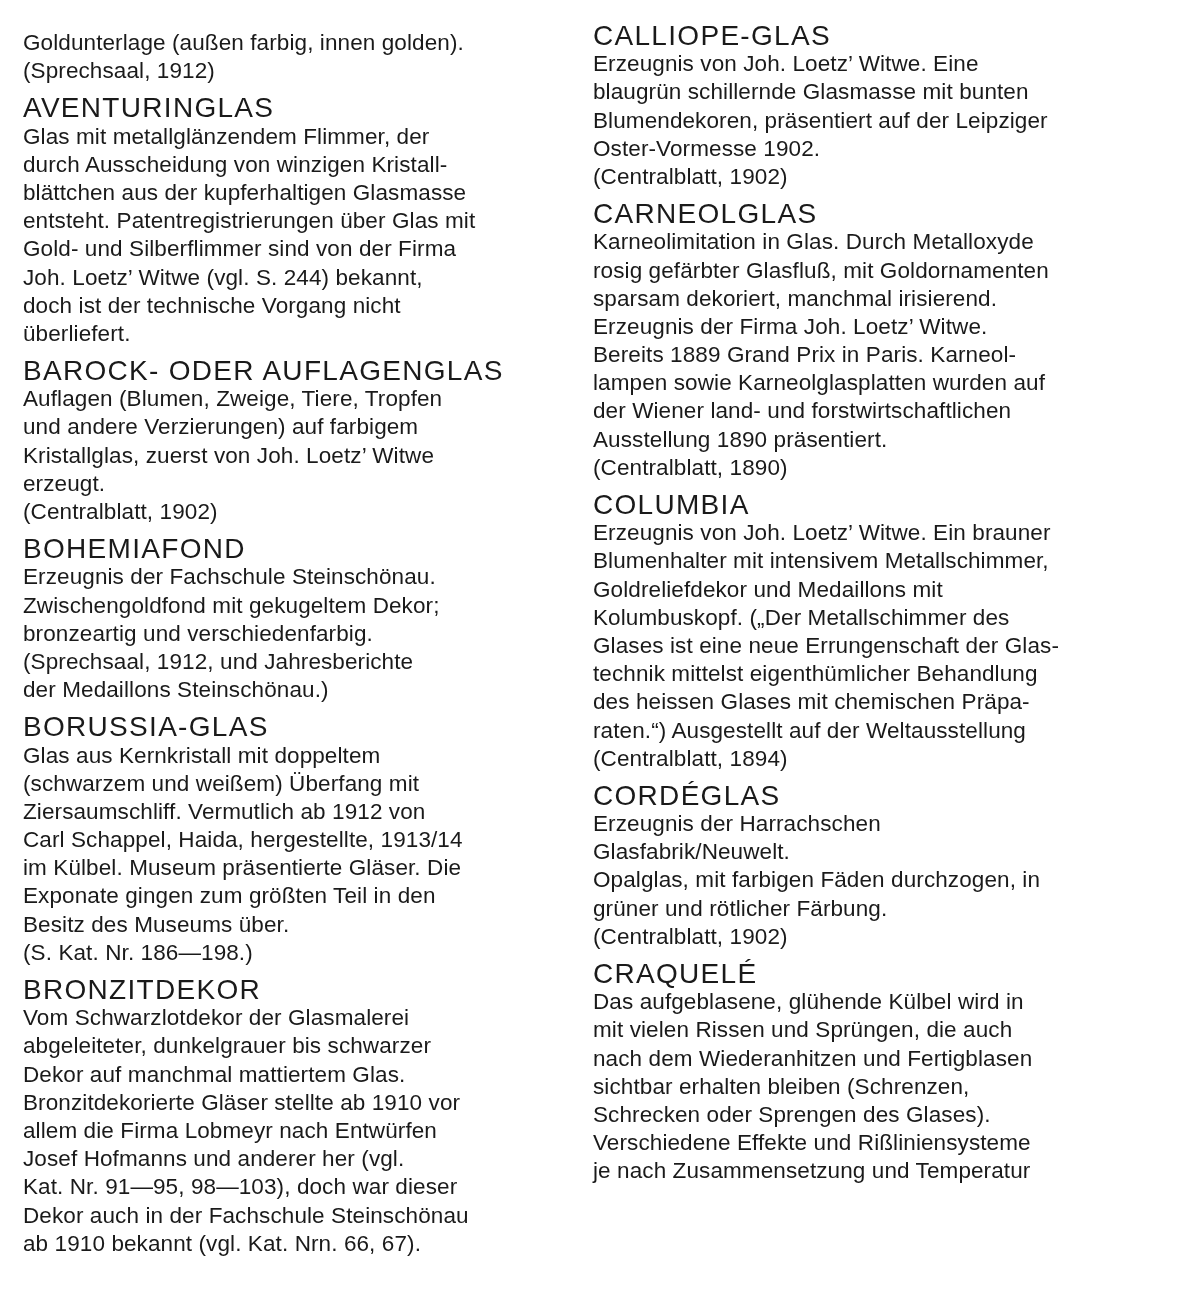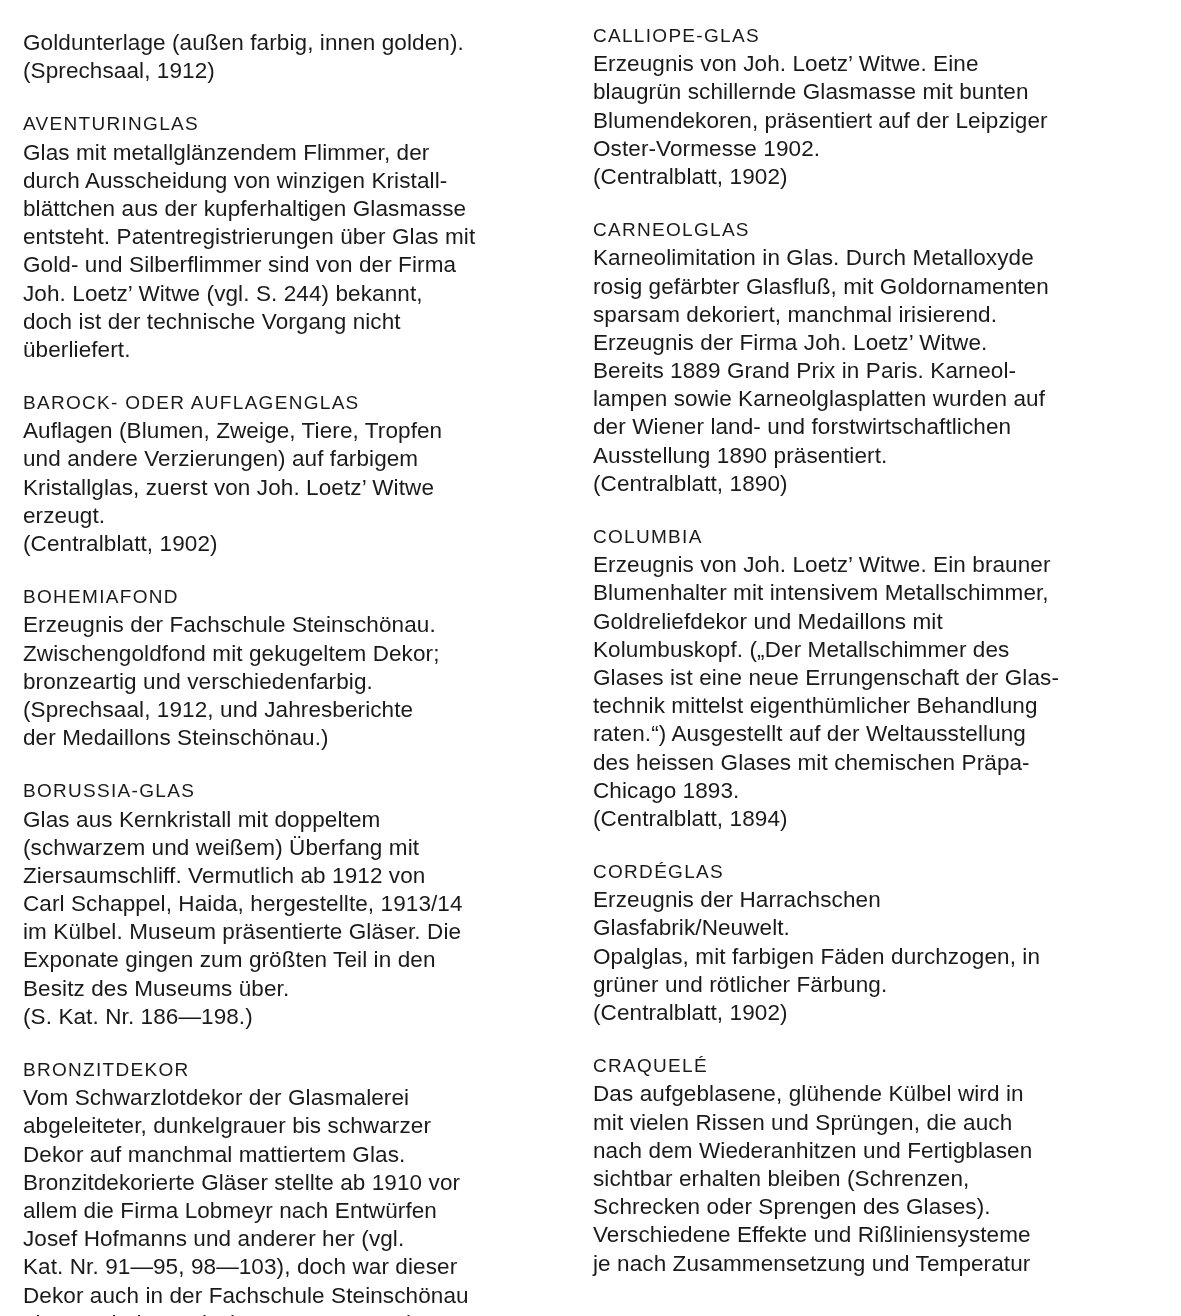--- a/index.html
+++ b/index.html
@@ -28,23 +28,23 @@
     .col-left { left: 23px; width: 560px; top: 29px; }
     .col-right { left: 593px; width: 560px; top: 22px; }
     .line {
       font-size: 22.5px;
       line-height: 28.2px;
       height: 28.2px;
       white-space: nowrap;
       letter-spacing: 0.1px;
     }
     .entry { margin: 0; }
-    .entry + .entry { margin-top: 25px; }
+    .entry + .entry { margin-top: 9px; }
     .heading {
-      font-size: 19px;
+      font-size: 28px;
       line-height: 28.2px;
       height: 28.2px;
       letter-spacing: 1.3px;
       white-space: nowrap;
     }
     .page-number {
       position: absolute;
       left: 1104px;
       top: 1303px;
       font-size: 25px;
@@ -143,23 +143,22 @@
     </div>
 
     <div class="entry">
       <div class="heading">COLUMBIA</div>
       <div class="line">Erzeugnis von Joh. Loetz’ Witwe. Ein brauner</div>
       <div class="line">Blumenhalter mit intensivem Metallschimmer,</div>
       <div class="line">Goldreliefdekor und Medaillons mit</div>
       <div class="line">Kolumbuskopf. („Der Metallschimmer des</div>
       <div class="line">Glases ist eine neue Errungenschaft der Glas-</div>
       <div class="line">technik mittelst eigenthümlicher Behandlung</div>
+      <div class="line">des heissen Glases mit chemischen Präpa-</div>
       <div class="line">raten.“) Ausgestellt auf der Weltausstellung</div>
-      <div class="line">des heissen Glases mit chemischen Präpa-</div>
-      <div class="line">Chicago 1893.</div>
       <div class="line">(Centralblatt, 1894)</div>
     </div>
 
     <div class="entry">
       <div class="heading">CORDÉGLAS</div>
       <div class="line">Erzeugnis der Harrachschen</div>
       <div class="line">Glasfabrik/Neuwelt.</div>
       <div class="line">Opalglas, mit farbigen Fäden durchzogen, in</div>
       <div class="line">grüner und rötlicher Färbung.</div>
       <div class="line">(Centralblatt, 1902)</div>

